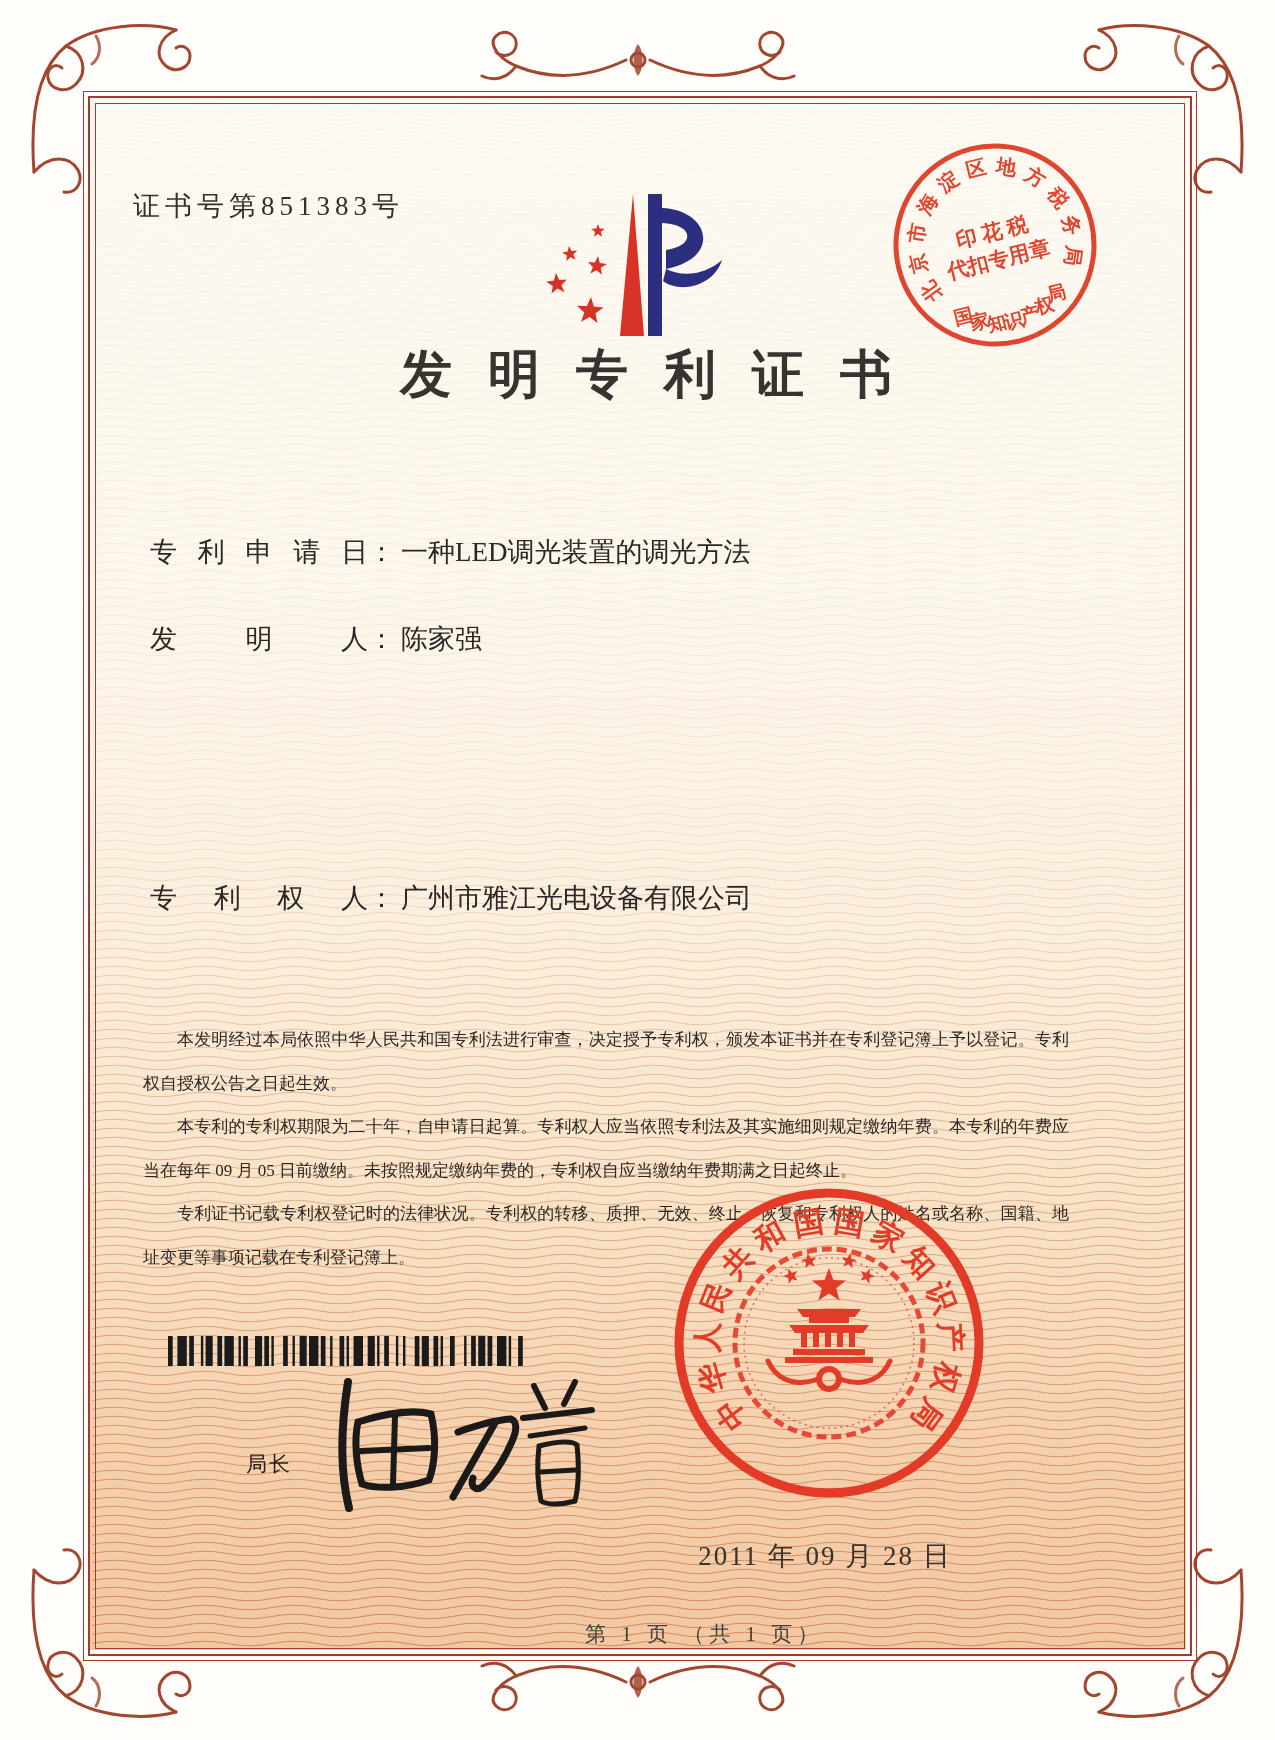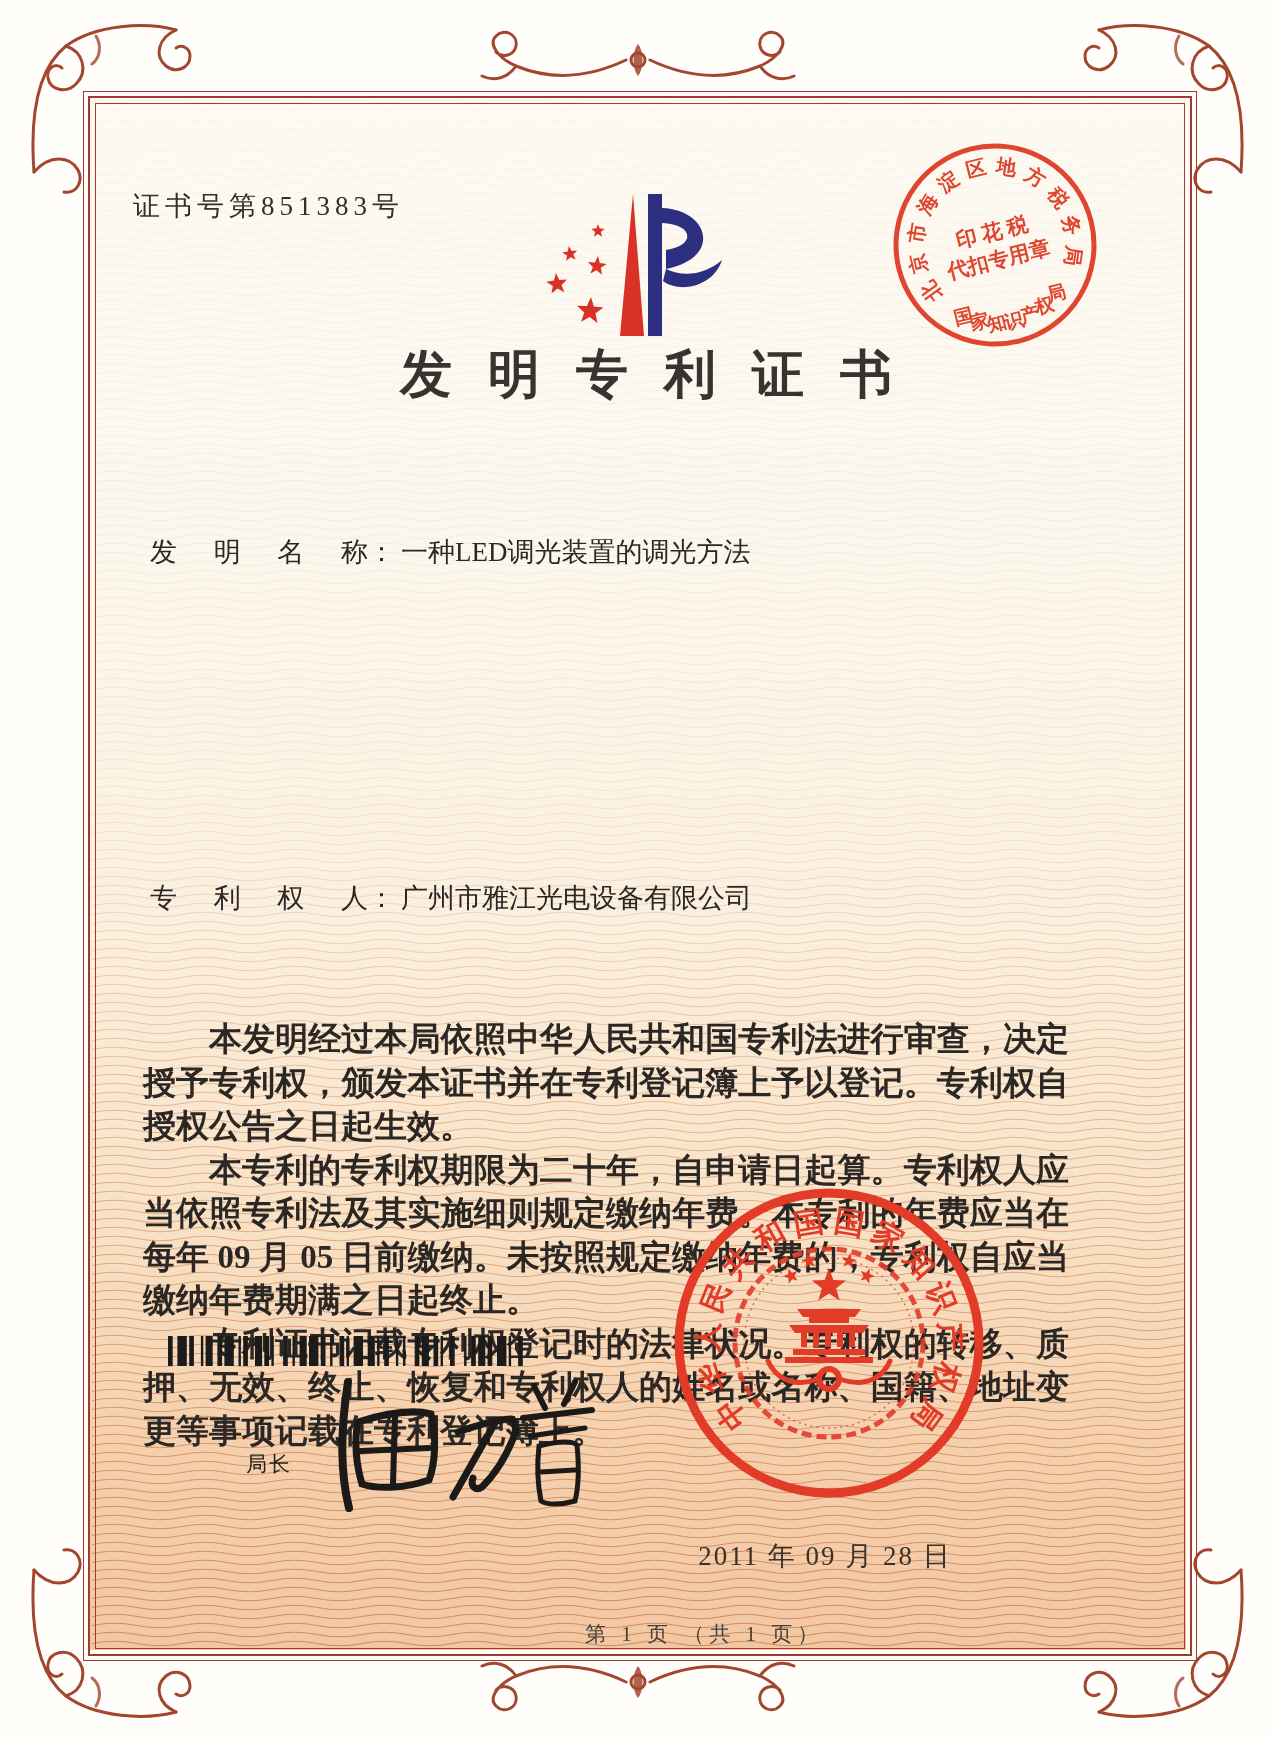--- a/index.html
+++ b/index.html
@@ -12,21 +12,21 @@
   
   #frame{left:88px;top:96px;width:1100px;height:1556px;border:2.5px solid #a33a2c;
     outline:1px solid #a33a2c;outline-offset:4px;pointer-events:none;}
   #frame::before{content:'';position:absolute;inset:5px;border:1px solid #a33a2c;}
   .cert-no{left:133px;top:188px;font-size:27px;letter-spacing:5px;color:#33302c;}
   .title{left:90px;top:340px;width:1096px;text-align:center;font-size:52px;font-weight:bold;
     letter-spacing:36px;padding-left:52px;box-sizing:border-box;color:#363330;}
   .field{left:150px;font-size:27px;white-space:nowrap;color:#2b2724;}
   .field .lab{display:inline-block;width:218px;text-align:justify;text-align-last:justify;vertical-align:bottom;}
   .field .colon{display:inline-block;margin-right:6px;}
-  #paras{left:143px;top:1018px;width:926px;font-size:33px;line-height:43.5px;text-align:justify;color:#2b2724;font-weight:bold;}
+  #paras{left:143px;top:1018px;width:926px;font-size:17px;line-height:43.5px;text-align:justify;color:#2b2724;}
   #paras p{margin:0;text-indent:2em;}
   .sig-label{left:246px;top:1450px;font-size:21px;letter-spacing:2px;color:#23201d;}
   .seal-date{left:660px;top:1538px;width:330px;text-align:center;font-size:27px;letter-spacing:2px;color:#3a322b;}
   .footer{left:90px;top:1620px;width:1228px;text-align:center;font-size:21px;letter-spacing:5px;color:#474039;}
   svg text{font-family:"Liberation Serif","DejaVu Serif",serif;}
   .stamp{transform:rotate(-14deg);}
 </style>
 </head>
 <body>
 
@@ -139,21 +139,24 @@
         <text x="152.4" y="189.5" text-anchor="middle" dominant-baseline="central">权</text>
         <text x="167.0" y="180.5" text-anchor="middle" dominant-baseline="central">局</text>
       </g>
     <text x="119" y="113" text-anchor="middle" fill="#e0462f" font-size="21" font-weight="bold">印 花 税</text>
     <text x="119" y="141" text-anchor="middle" fill="#e0462f" font-size="21" font-weight="bold">代扣专用章</text>
   </svg>
 
   <div class="abs title">发明专利证书</div>
 
   <div class="abs field" style="top:534px">
-    <span class="lab">发明名称</span><span class="colon">：</span><span>一种LED调光装置的调光方法</span>
+    <span class="lab">专利申请日</span><span class="colon">：</span><span>一种LED调光装置的调光方法</span>
+  </div>
+  <div class="abs field" style="top:621px">
+    <span class="lab">发明人</span><span class="colon">：</span><span>陈家强</span>
   </div>
   <div class="abs field" style="top:880px">
     <span class="lab">专利权人</span><span class="colon">：</span><span>广州市雅江光电设备有限公司</span>
   </div>
 
   <div class="abs" id="paras">
     <p>本发明经过本局依照中华人民共和国专利法进行审查，决定授予专利权，颁发本证书并在专利登记簿上予以登记。专利权自授权公告之日起生效。</p>
     <p>本专利的专利权期限为二十年，自申请日起算。专利权人应当依照专利法及其实施细则规定缴纳年费。本专利的年费应当在每年 09 月 05 日前缴纳。未按照规定缴纳年费的，专利权自应当缴纳年费期满之日起终止。</p>
     <p>专利证书记载专利权登记时的法律状况。专利权的转移、质押、无效、终止、恢复和专利权人的姓名或名称、国籍、地址变更等事项记载在专利登记簿上。</p>
   </div>

